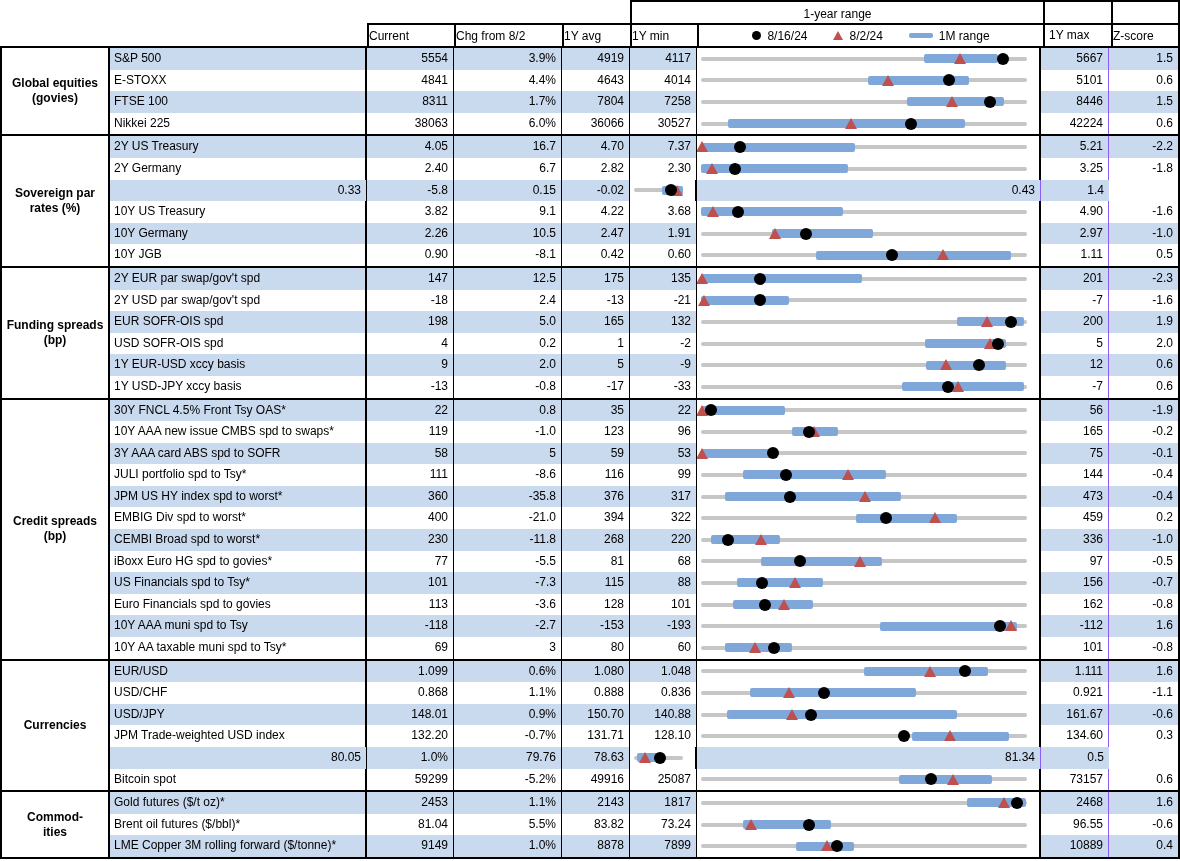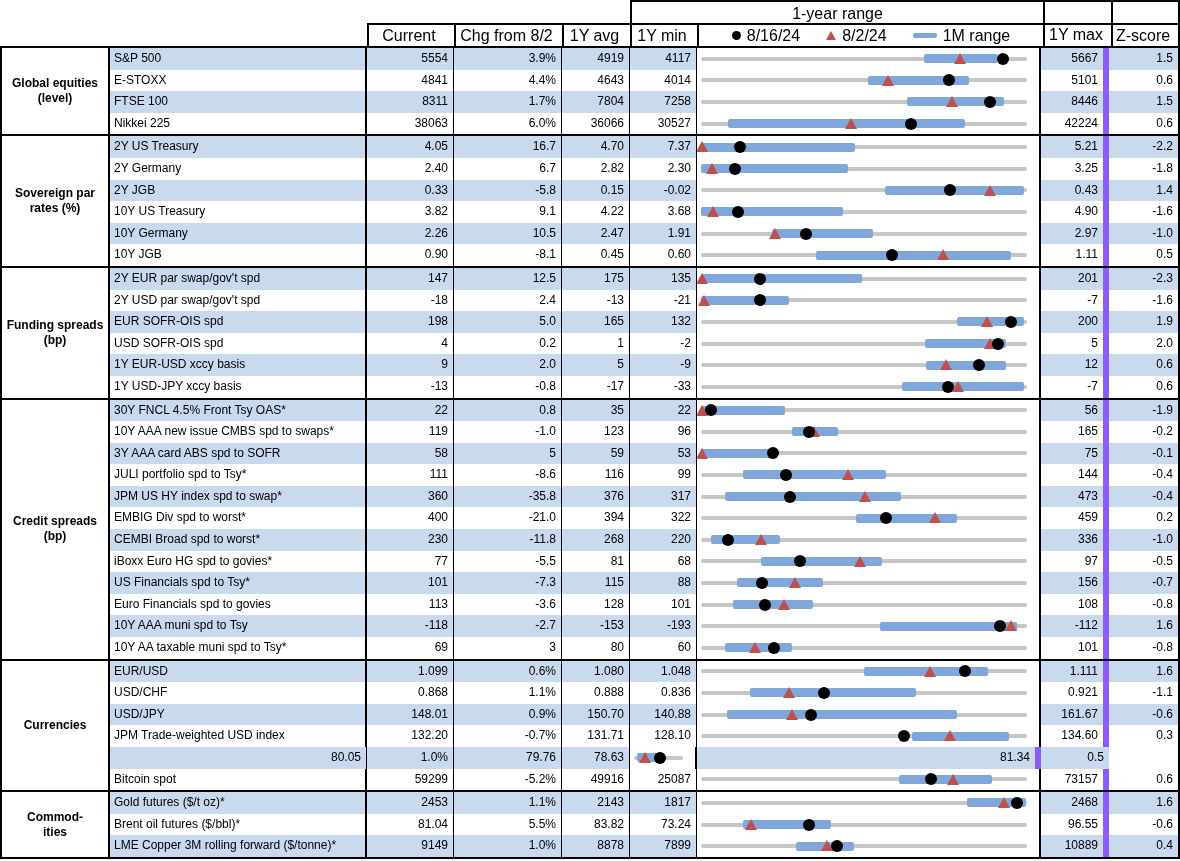--- a/index.html
+++ b/index.html
@@ -2,40 +2,40 @@
 <html style="--shade: #C9D9EE; --bar: #7FA7DA; --line: #C6C6C6; --tri: #C0504D; --dot: #000000;"><head>
 <meta charset="utf-8">
 <style>
   html,body{margin:0;padding:0;background:#fff;}
   body{font-family:"Liberation Sans",sans-serif;color:#000;-webkit-font-smoothing:antialiased;}
   #stage{position:relative;width:1180px;height:861px;background:#fff;overflow:hidden;}
 
   
   #hdr{position:relative;width:1180px;height:46px;background:#fff;}
   .hcell{position:absolute;box-sizing:border-box;border:2px solid #000;border-bottom:none;
-         background:#fff;font-size:16px;display:flex;align-items:center;}
-  .hc-right{justify-content:center;padding-right:5px;}
+         background:#fff;font-size:12px;display:flex;align-items:center;}
+  .hc-right{justify-content:flex-start;padding-right:5px;}
   .hc-left{justify-content:flex-start;padding-left:4px;}
   .hc-center{justify-content:center;}
 
   
   #tbody{box-sizing:border-box;width:1180px;border:2px solid #000;background:#fff;}
   .group{display:flex;}
   .group + .group{border-top:2px solid #000;}
   .glabel{width:108px;box-sizing:border-box;border-right:2px solid #000;display:flex;
           align-items:center;justify-content:center;text-align:center;font-weight:bold;
           font-size:12px;padding:0 4px;white-space:pre-line;line-height:1.25;background:#fff;}
   .rows{flex:1;}
   .row{display:grid;grid-template-columns:257px 87px 108px 68px 67px 344px 68px 69px;height:21.6px;}
   .cell{box-sizing:border-box;font-size:12px;line-height:21.6px;overflow:hidden;white-space:nowrap;background:#fff;}
   .row.alt .cell:not(.chart){background:var(--shade,#C9D9EE);}
   .series{padding-left:4px;border-right:2px solid #000;}
   .num{text-align:right;padding-right:5px;border-right:1px solid #000;}
   .chart{position:relative;border-right:2px solid #000;}
-  .maxc{border-right:6px solid #8b5cf6;}
+  .maxc{border-right:1px solid #8b5cf6;}
   .z{border-right:none;}
 
   
   .track{position:absolute;left:4px;right:12px;top:0;bottom:0;}
   .rline{position:absolute;left:0;right:0;top:8.8px;height:4px;background:var(--line,#C6C6C6);border-radius:2px;}
   .rbar{position:absolute;top:6.2px;height:9px;background:var(--bar,#7FA7DA);border-radius:2px;}
   .rtri{position:absolute;top:5px;width:0;height:0;border-left:6px solid transparent;
         border-right:6px solid transparent;border-bottom:11px solid var(--tri,#C0504D);
         transform:translateX(-50%);}
   .rdot{position:absolute;top:4.8px;width:12px;height:12px;border-radius:50%;
@@ -88,21 +88,21 @@
     <div class="hcell hc-left" style="left:1043px;top:23px;width:70px;height:22px;">
       <span>1Y max</span>
     </div>
     <div class="hcell hc-right" style="left:1111px;top:23px;width:69px;height:23px;">
       <span>Z-score</span>
     </div>
   </div>
 
   <div id="tbody">
       <div class="group">
-        <div class="glabel">Global equities (level)</div>
+        <div class="glabel">Global equities (govies)</div>
         <div class="rows">
           <div class="row alt">
             <div class="cell series">S&amp;P 500</div>
             <div class="cell num">5554</div>
             <div class="cell num">3.9%</div>
             <div class="cell num">4919</div>
             <div class="cell num">4117</div>
             <div class="cell chart">
               <div class="track">
                 <div class="rline"></div>
@@ -198,21 +198,20 @@
                 <div class="rline"></div>
                 <div class="rbar" style="left: 0%; width: 45.2%;"></div>
                 <div class="rtri" style="left: 3.3%;"></div>
                 <div class="rdot" style="left: 10.5%;"></div>
               </div>
             </div>
             <div class="cell num maxc">3.25</div>
             <div class="cell num z">-1.8</div>
           </div>
           <div class="row alt">
-            <div class="cell series">2Y JGB</div>
             <div class="cell num">0.33</div>
             <div class="cell num">-5.8</div>
             <div class="cell num">0.15</div>
             <div class="cell num">-0.02</div>
             <div class="cell chart">
               <div class="track">
                 <div class="rline"></div>
                 <div class="rbar" style="left: 56.3%; width: 42.7%;"></div>
                 <div class="rtri" style="left: 88.6%;"></div>
                 <div class="rdot" style="left: 76.3%;"></div>
@@ -252,21 +251,21 @@
                 <div class="rdot" style="left: 32.3%;"></div>
               </div>
             </div>
             <div class="cell num maxc">2.97</div>
             <div class="cell num z">-1.0</div>
           </div>
           <div class="row">
             <div class="cell series">10Y JGB</div>
             <div class="cell num">0.90</div>
             <div class="cell num">-8.1</div>
-            <div class="cell num">0.45</div>
+            <div class="cell num">0.42</div>
             <div class="cell num">0.60</div>
             <div class="cell chart">
               <div class="track">
                 <div class="rline"></div>
                 <div class="rbar" style="left: 35.3%; width: 59.9%;"></div>
                 <div class="rtri" style="left: 74.2%;"></div>
                 <div class="rdot" style="left: 58.5%;"></div>
               </div>
             </div>
             <div class="cell num maxc">1.11</div>
@@ -446,21 +445,21 @@
                 <div class="rline"></div>
                 <div class="rbar" style="left: 12.9%; width: 44%;"></div>
                 <div class="rtri" style="left: 45.2%;"></div>
                 <div class="rdot" style="left: 26%;"></div>
               </div>
             </div>
             <div class="cell num maxc">144</div>
             <div class="cell num z">-0.4</div>
           </div>
           <div class="row alt">
-            <div class="cell series">JPM US HY index spd to swap*</div>
+            <div class="cell series">JPM US HY index spd to worst*</div>
             <div class="cell num">360</div>
             <div class="cell num">-35.8</div>
             <div class="cell num">376</div>
             <div class="cell num">317</div>
             <div class="cell chart">
               <div class="track">
                 <div class="rline"></div>
                 <div class="rbar" style="left: 7.5%; width: 53.9%;"></div>
                 <div class="rtri" style="left: 50.3%;"></div>
                 <div class="rdot" style="left: 27.2%;"></div>
@@ -544,21 +543,21 @@
             <div class="cell num">128</div>
             <div class="cell num">101</div>
             <div class="cell chart">
               <div class="track">
                 <div class="rline"></div>
                 <div class="rbar" style="left: 9.9%; width: 24.5%;"></div>
                 <div class="rtri" style="left: 25.4%;"></div>
                 <div class="rdot" style="left: 19.5%;"></div>
               </div>
             </div>
-            <div class="cell num maxc">108</div>
+            <div class="cell num maxc">162</div>
             <div class="cell num z">-0.8</div>
           </div>
           <div class="row alt">
             <div class="cell series">10Y AAA muni spd to Tsy</div>
             <div class="cell num">-118</div>
             <div class="cell num">-2.7</div>
             <div class="cell num">-153</div>
             <div class="cell num">-193</div>
             <div class="cell chart">
               <div class="track">

